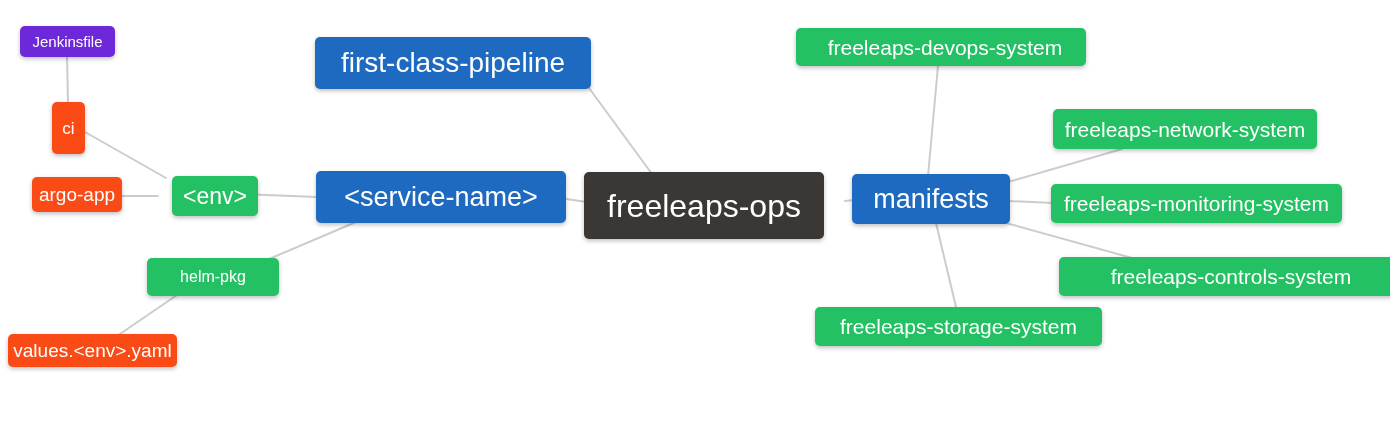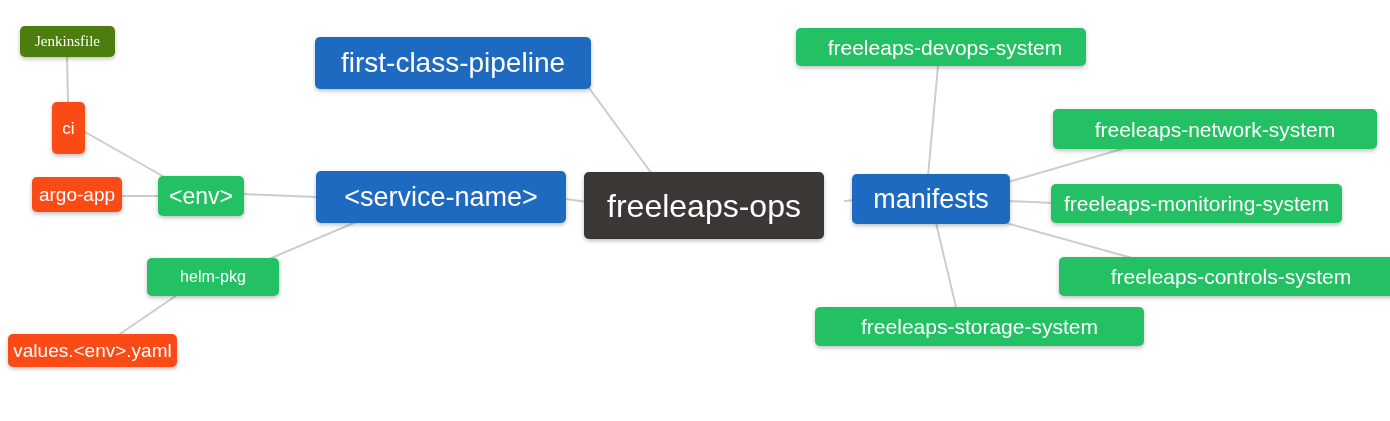--- a/index.html
+++ b/index.html
@@ -36,21 +36,21 @@
     border-radius: 5px;
     white-space: nowrap;
     box-shadow: 0 2px 4px rgba(0,0,0,0.25);
     cursor: pointer;
     box-sizing: border-box;
     line-height: 1;
   }
   .c-blue   { background: #1e6ac1; }
   .c-dark   { background: #3b3734; }
   .c-green  { background: #23c163; }
-  .c-orange { background: #4d7c0f; font-family: Liberation Serif, serif; }
+  .c-orange { background: #6d28d9; }
   .c-red    { background: #fa4b17; }
 </style>
 </head>
 <body>
 
 <div class="canvas">
 
   <svg class="edge-layer" viewBox="0 0 1390 421" xmlns="http://www.w3.org/2000/svg">
     <line class="edge" x1="67" y1="56" x2="68" y2="103"></line>
     <line class="edge" x1="85" y1="132" x2="166" y2="178"></line>
@@ -67,37 +67,37 @@
     <line class="edge" x1="1006" y1="223" x2="1132" y2="258"></line>
     <line class="edge" x1="936" y1="223" x2="956" y2="307"></line>
   </svg>
 
   <div class="node c-orange" style="left:20px;  top:26px;  width:95px;  height:31px; font-size:15px;">Jenkinsfile</div>
 
   <div class="node c-red" style="left:52px;  top:102px; width:33px;  height:52px; font-size:17px;">ci</div>
 
   <div class="node c-red" style="left:32px;  top:177px; width:90px;  height:35px; font-size:19px;">argo-app</div>
 
-  <div class="node c-green" style="left:158px; top:176px; width:86px;  height:40px; font-size:23px;">&lt;env&gt;</div>
+  <div class="node c-green" style="left:172px; top:176px; width:86px;  height:40px; font-size:23px;">&lt;env&gt;</div>
 
   <div class="node c-green" style="left:147px; top:258px; width:132px; height:38px; font-size:16px;">helm-pkg</div>
 
   <div class="node c-red" style="left:8px;   top:334px; width:169px; height:33px; font-size:19px;">values.&lt;env&gt;.yaml</div>
 
   <div class="node c-blue" style="left:315px; top:37px;  width:276px; height:52px; font-size:28px;">first-class-pipeline</div>
 
   <div class="node c-blue" style="left:316px; top:171px; width:250px; height:52px; font-size:27px;">&lt;service-name&gt;</div>
 
   <div class="node c-dark" style="left:584px; top:172px; width:240px; height:67px; font-size:32px;">freeleaps-ops</div>
 
   <div class="node c-blue" style="left:852px; top:174px; width:158px; height:50px; font-size:27px;">manifests</div>
 
   <div class="node c-green" style="left:796px; top:28px;  width:290px; height:38px; font-size:21px;padding-left:8px;">freeleaps-devops-system</div>
 
-  <div class="node c-green" style="left:1053px; top:109px; width:324px; height:40px; font-size:21px;">freeleaps-network-system</div>
+  <div class="node c-green" style="left:1053px; top:109px; width:264px; height:40px; font-size:21px;">freeleaps-network-system</div>
 
   <div class="node c-green" style="left:1051px; top:184px; width:291px; height:39px; font-size:21px;">freeleaps-monitoring-system</div>
 
   <div class="node c-green" style="left:1059px; top:257px; width:344px; height:39px; font-size:21px;">freeleaps-controls-system</div>
 
-  <div class="node c-green" style="left:815px;  top:307px; width:329px; height:39px; font-size:21px;">freeleaps-storage-system</div>
+  <div class="node c-green" style="left:815px;  top:307px; width:287px; height:39px; font-size:21px;">freeleaps-storage-system</div>
 
 </div>
 
 </body></html>

